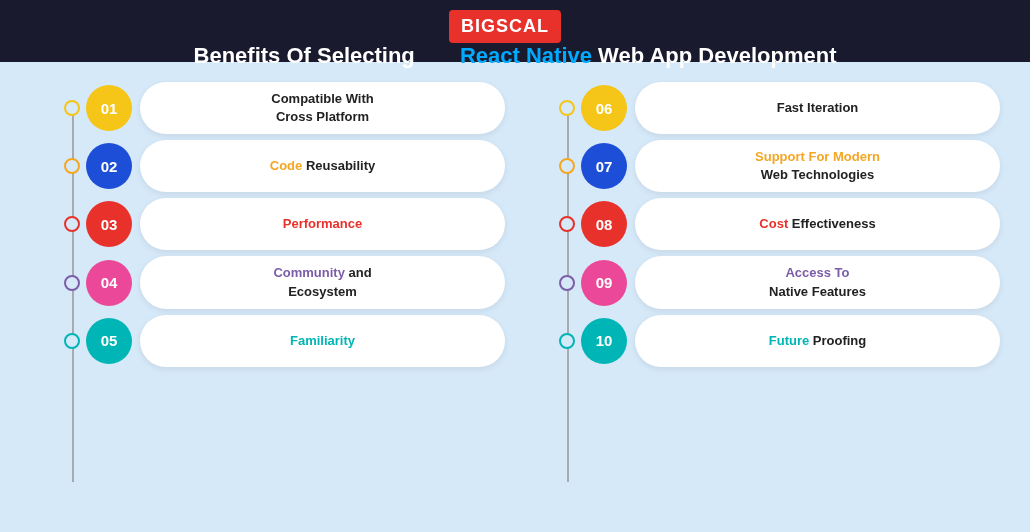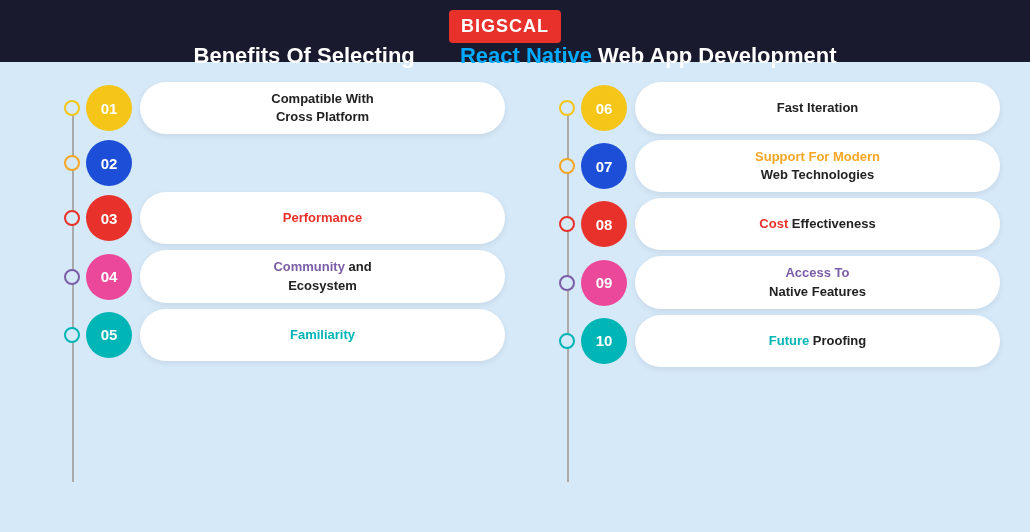--- a/index.html
+++ b/index.html
@@ -158,20 +158,23 @@
       <div class="dot-outer dot-yellow"></div>
       <div class="circle-num num-yellow">01</div>
       <div class="benefit-card">
         <div class="card-text">Compatible With<br>Cross Platform</div>
       </div>
     </div>
 
     <div class="benefit-row">
       <div class="dot-outer dot-orange"></div>
       <div class="circle-num num-orange">02</div>
+      <div class="benefit-card">
+        <div class="card-text"><span class="accent">Code</span> Reusability</div>
+      </div>
     </div>
 
     <div class="benefit-row">
       <div class="dot-outer dot-red"></div>
       <div class="circle-num num-red">03</div>
       <div class="benefit-card">
         <div class="card-text"><span class="accent-red">Performance</span></div>
       </div>
     </div>
 

